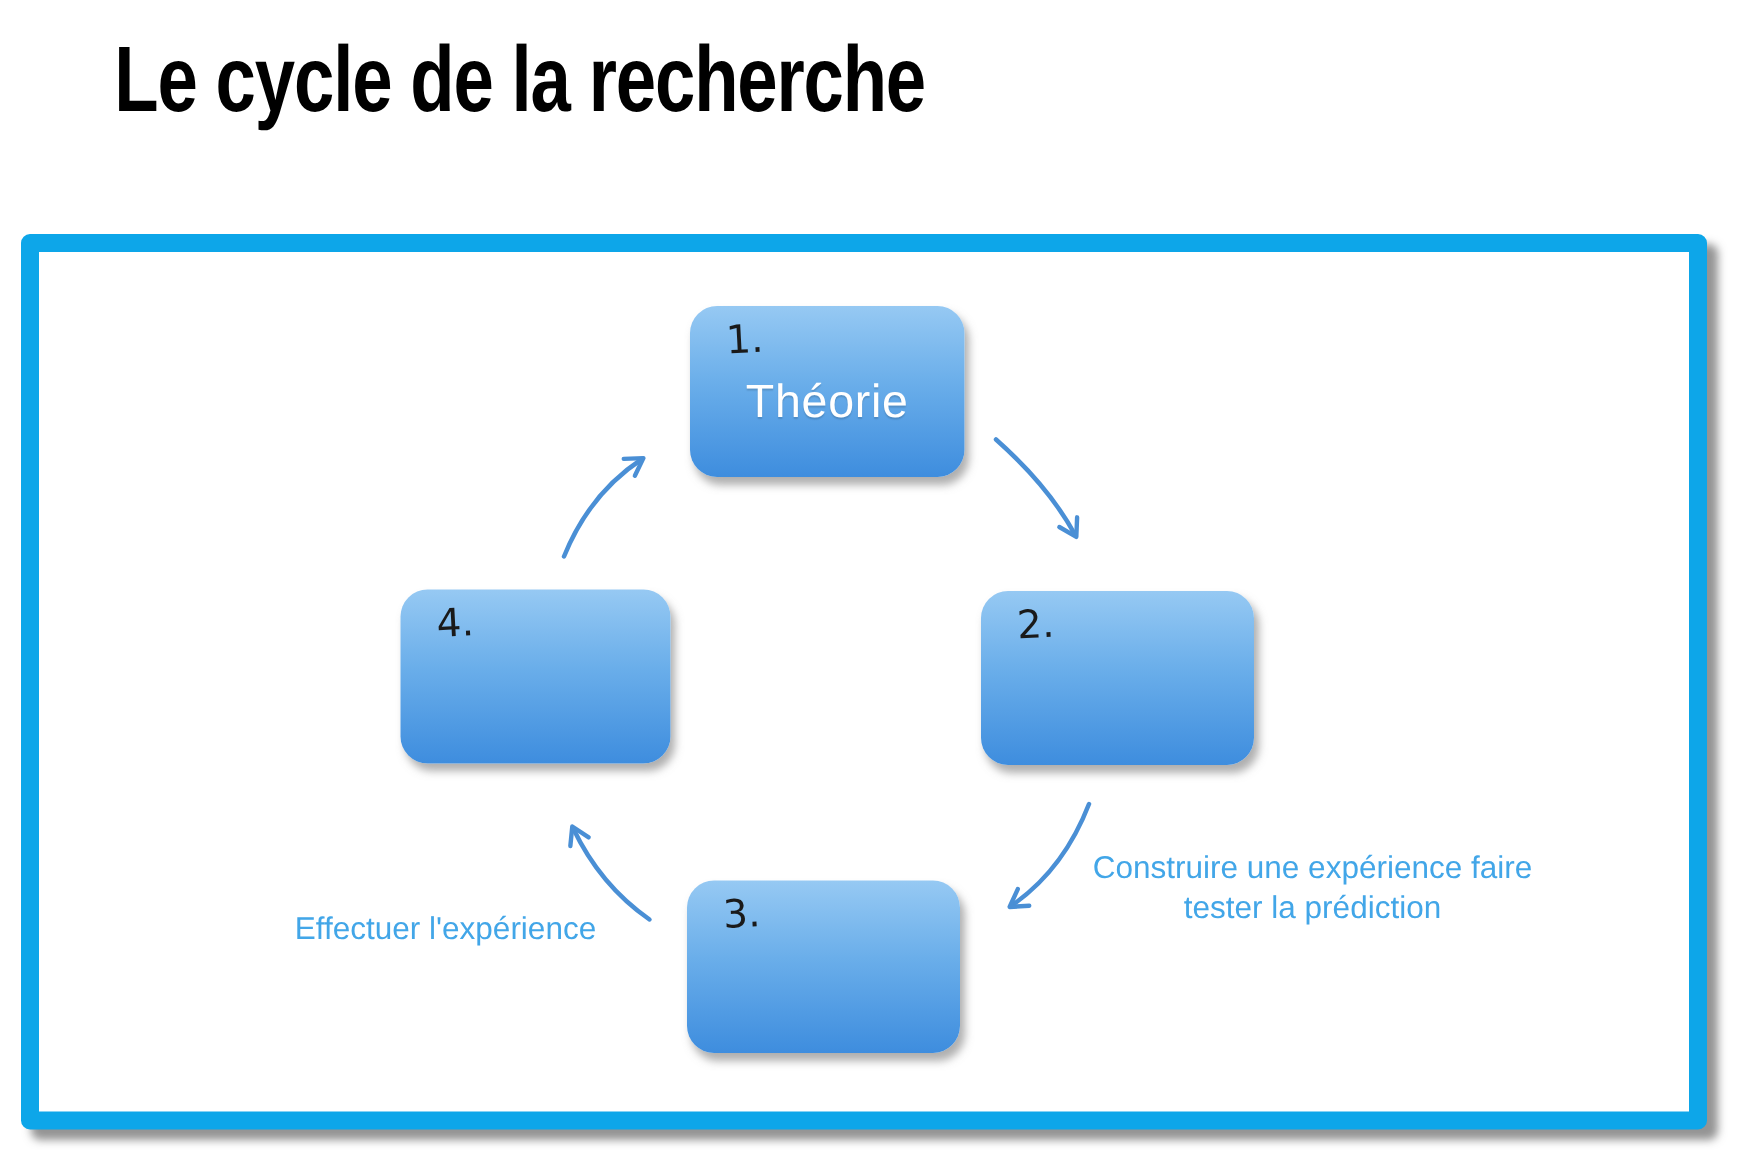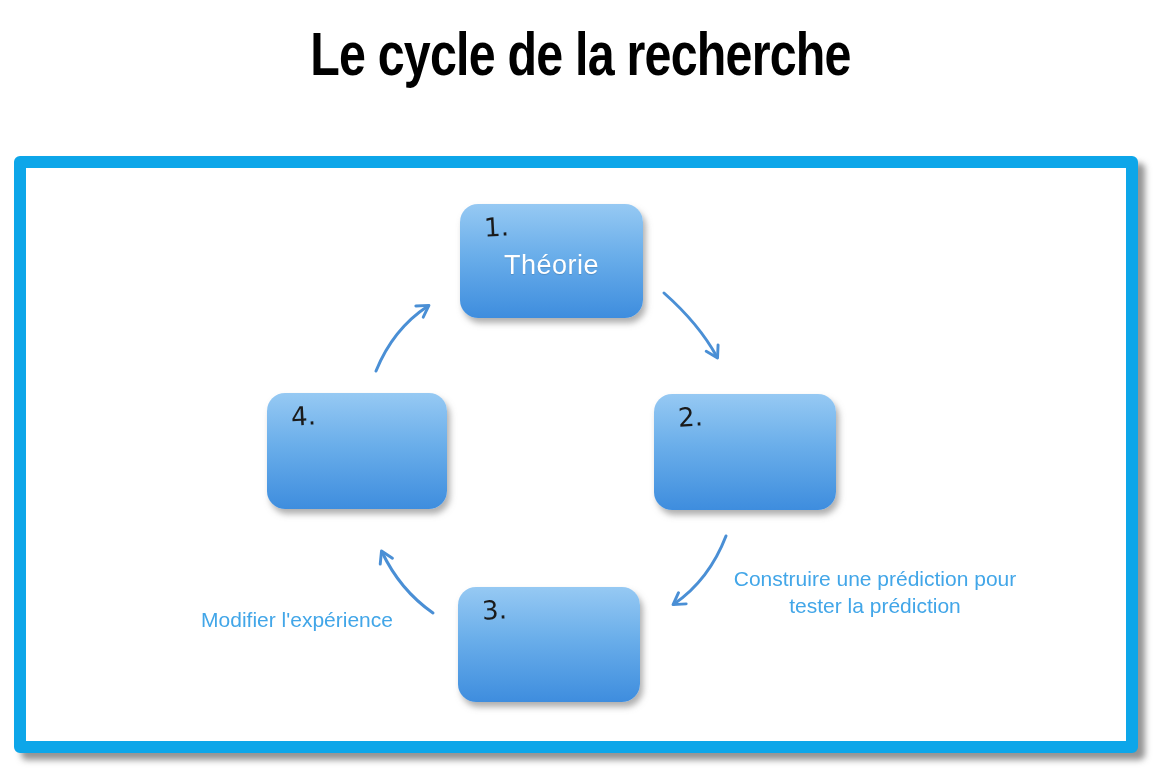--- a/index.html
+++ b/index.html
@@ -14,21 +14,21 @@
     height: 768px;
     background: #ffffff;
     overflow: hidden;
   }
   
   .title-wrap {
     position: absolute;
     top: 18px;
     left: 0;
     width: 1161px;
-    text-align: center;
+    text-align: left;
   }
   .title {
     display: inline-block;
     margin: 0;
     font-size: 62px;
     font-weight: bold;
     color: #000000;
     letter-spacing: -1px;
     transform: scaleX(0.78);
     transform-origin: center top;
@@ -64,21 +64,21 @@
     color: #1a1a1a;
     font-family: "DejaVu Sans", sans-serif;
     transform: rotate(-3deg);
   }
   .node .name {
     position: absolute;
     left: 0;
     right: 0;
     top: 42px;
     text-align: center;
-    font-size: 27px;
+    font-size: 31px;
     letter-spacing: 0.5px;
     text-shadow: 0 1px 1px rgba(0,0,0,0.15);
   }
   .node-theory      { left: 460px; top: 204px; width: 183px; height: 114px; }
   .node-prediction  { left: 654px; top: 394px; width: 182px; height: 116px; }
   .node-experiment  { left: 458px; top: 587px; width: 182px; height: 115px; }
   .node-observation { left: 267px; top: 393px; width: 180px; height: 116px; }
   .node-theory .name { top: 46px; }
   
   .caption {
@@ -137,19 +137,19 @@
 
   <div class="node node-experiment">
     <span class="num">3.</span>
   </div>
 
   <div class="node node-observation">
     <span class="num">4.</span>
   </div>
 
 
-  <div class="caption caption-prediction-experiment">Construire une prédiction pour
+  <div class="caption caption-prediction-experiment">Construire une expérience faire
 tester la prédiction</div>
 
-  <div class="caption caption-experiment-observation">Modifier l'expérience</div>
+  <div class="caption caption-experiment-observation">Effectuer l'expérience</div>
 
 
 </div>
 
 </body></html>

